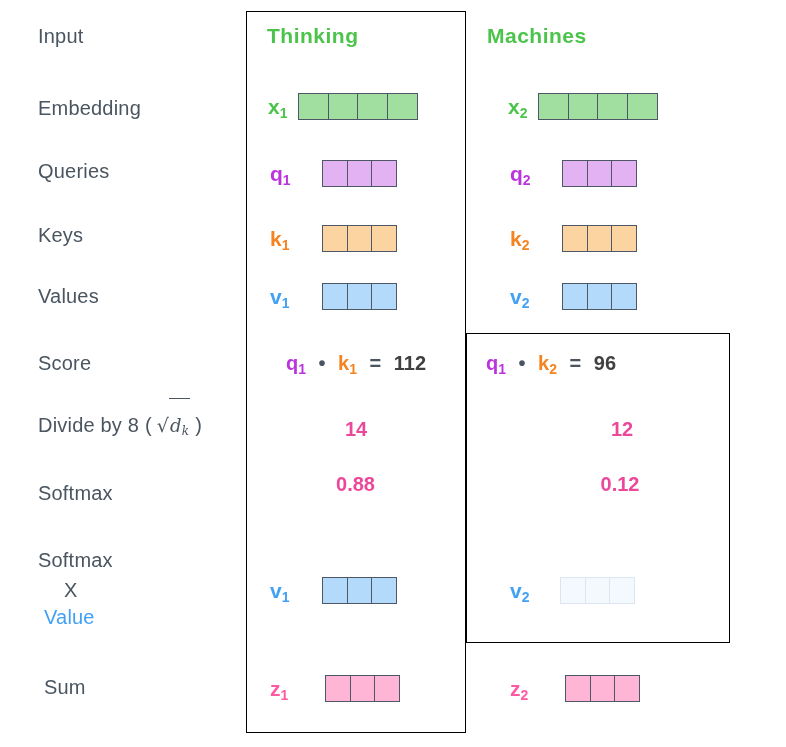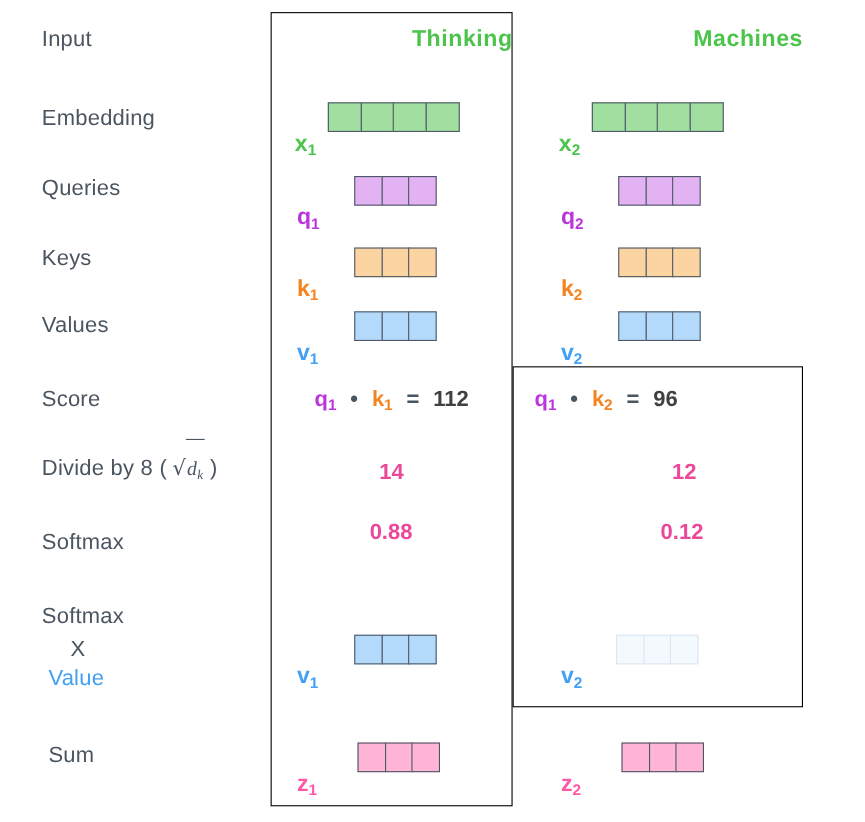--- a/index.html
+++ b/index.html
@@ -1,42 +1,42 @@
 <!DOCTYPE html>
 <html><head>
 <meta charset="utf-8">
 <style>
   html,body{margin:0;padding:0;background:#fff;}
   .canvas{position:relative;width:786px;height:747px;background:#ffffff;
     font-family:"Liberation Sans",sans-serif;overflow:hidden;}
   .outline{position:absolute;border:1.5px solid #000;box-sizing:border-box;}
   .lbl{position:absolute;color:#4a5560;font-size:20px;line-height:1.1;
     letter-spacing:.2px;white-space:nowrap;}
-  .hdr{position:absolute;text-align:right;font-weight:bold;font-size:21px;
-    color:#4cc44c;letter-spacing:.5px;}
-  .vlab{position:absolute;font-weight:bold;font-size:21px;line-height:1;white-space:nowrap;margin-top:24px;}
+  .hdr{position:absolute;text-align:left;font-weight:bold;font-size:21px;
+    color:#4cc44c;letter-spacing:.5px;padding-left:21px;}
+  .vlab{position:absolute;font-weight:bold;font-size:21px;line-height:1;white-space:nowrap;}
   .sub{font-size:14px;position:relative;top:4px;font-weight:bold;}
   .vec{position:absolute;display:flex;}
   .vec i{display:block;width:26px;height:27px;box-sizing:border-box;border:1.3px solid #4d5766;}
   .vec i + i{margin-left:-1.3px;}
   .vec.wide i{width:31px;}
   .vec.green i{background:#a0dfa0;}
   .vec.purple i{background:#e2b2f2;}
   .vec.orange i{background:#fcd4a2;}
   .vec.blue i{background:#b3d9fb;}
   .vec.pink i{background:#ffb5d6;}
   .vec.faded i{background:#f4f9fe;border-color:#dbe6f3;}
   .score{position:absolute;text-align:center;font-weight:bold;font-size:20px;white-space:nowrap;}
   .score .gap{margin-left:7px;}
   .val{position:absolute;text-align:center;font-weight:bold;font-size:20px;color:#ec4899;}
   .c-green{color:#4cc44c}.c-purple{color:#bb35dd}.c-orange{color:#f5831f}
   .c-blue{color:#42a0f5}.c-pink{color:#ff58a5}.c-slate{color:#4a5560}.c-yellow{color:#404040}
   .sqrt{font-family:"DejaVu Serif",serif;font-style:italic;margin:0 5px;}
   .sqrt .sign{font-style:normal;font-family:"DejaVu Sans",sans-serif;font-size:19px;}
-  .rad{border-top:1.4px solid #4a5560;padding:16px 1px;font-size:18px;font-family:Liberation Serif, serif;}
+  .rad{border-top:1.4px solid #4a5560;padding:16px 1px;font-size:18px;}
   .rsub{font-size:12px;position:relative;top:3px;}
 </style>
 </head>
 <body>
 
 <div class="canvas">
 
   <div class="outline" style="left:246px;top:11px;width:220px;height:722px"></div>
   <div class="outline" style="left:466px;top:333px;width:264px;height:310px"></div>
 

